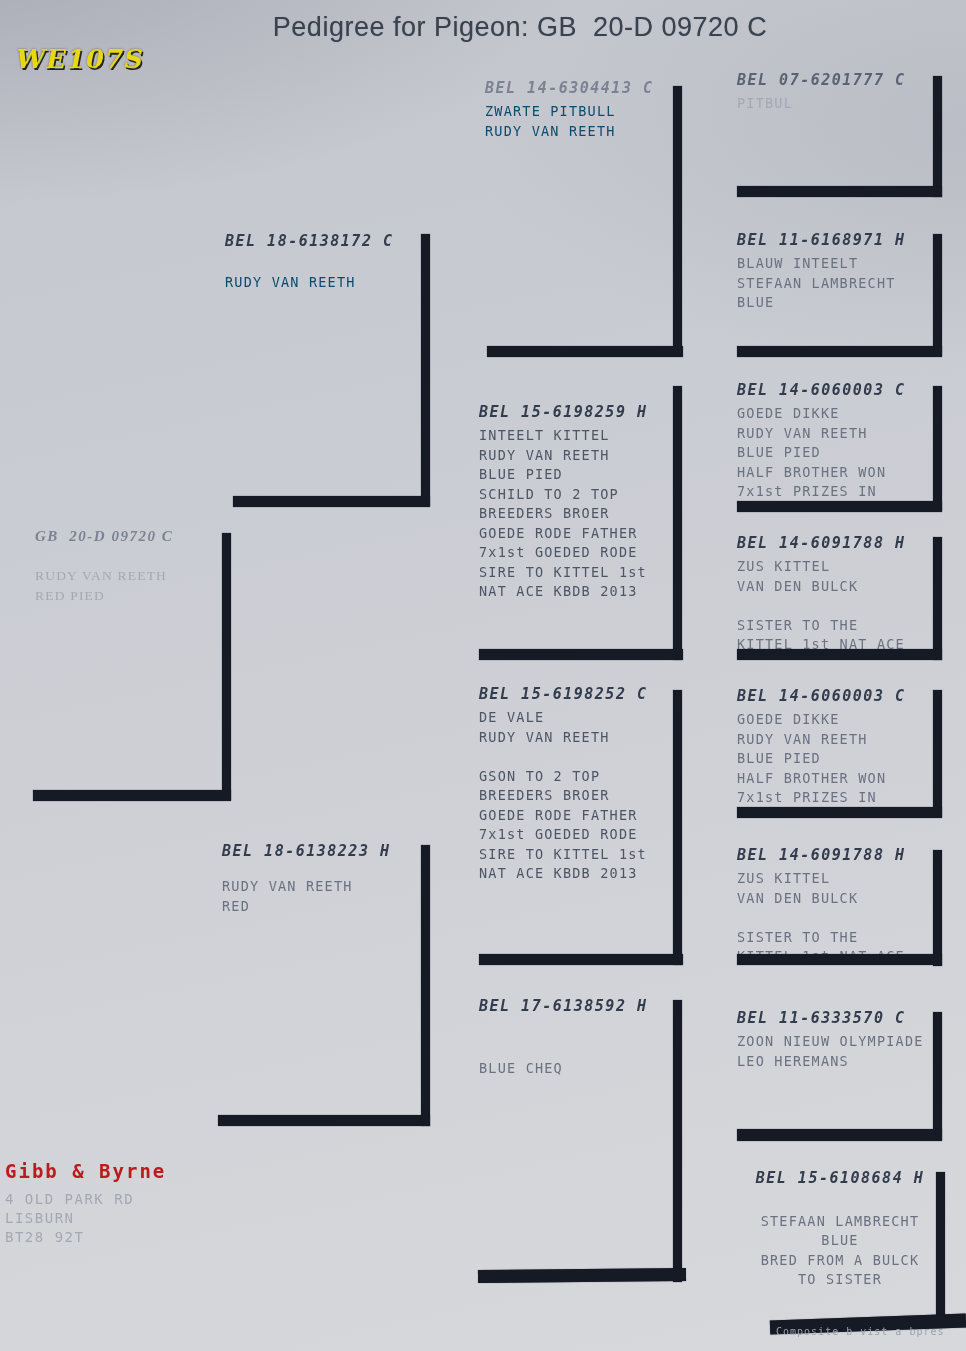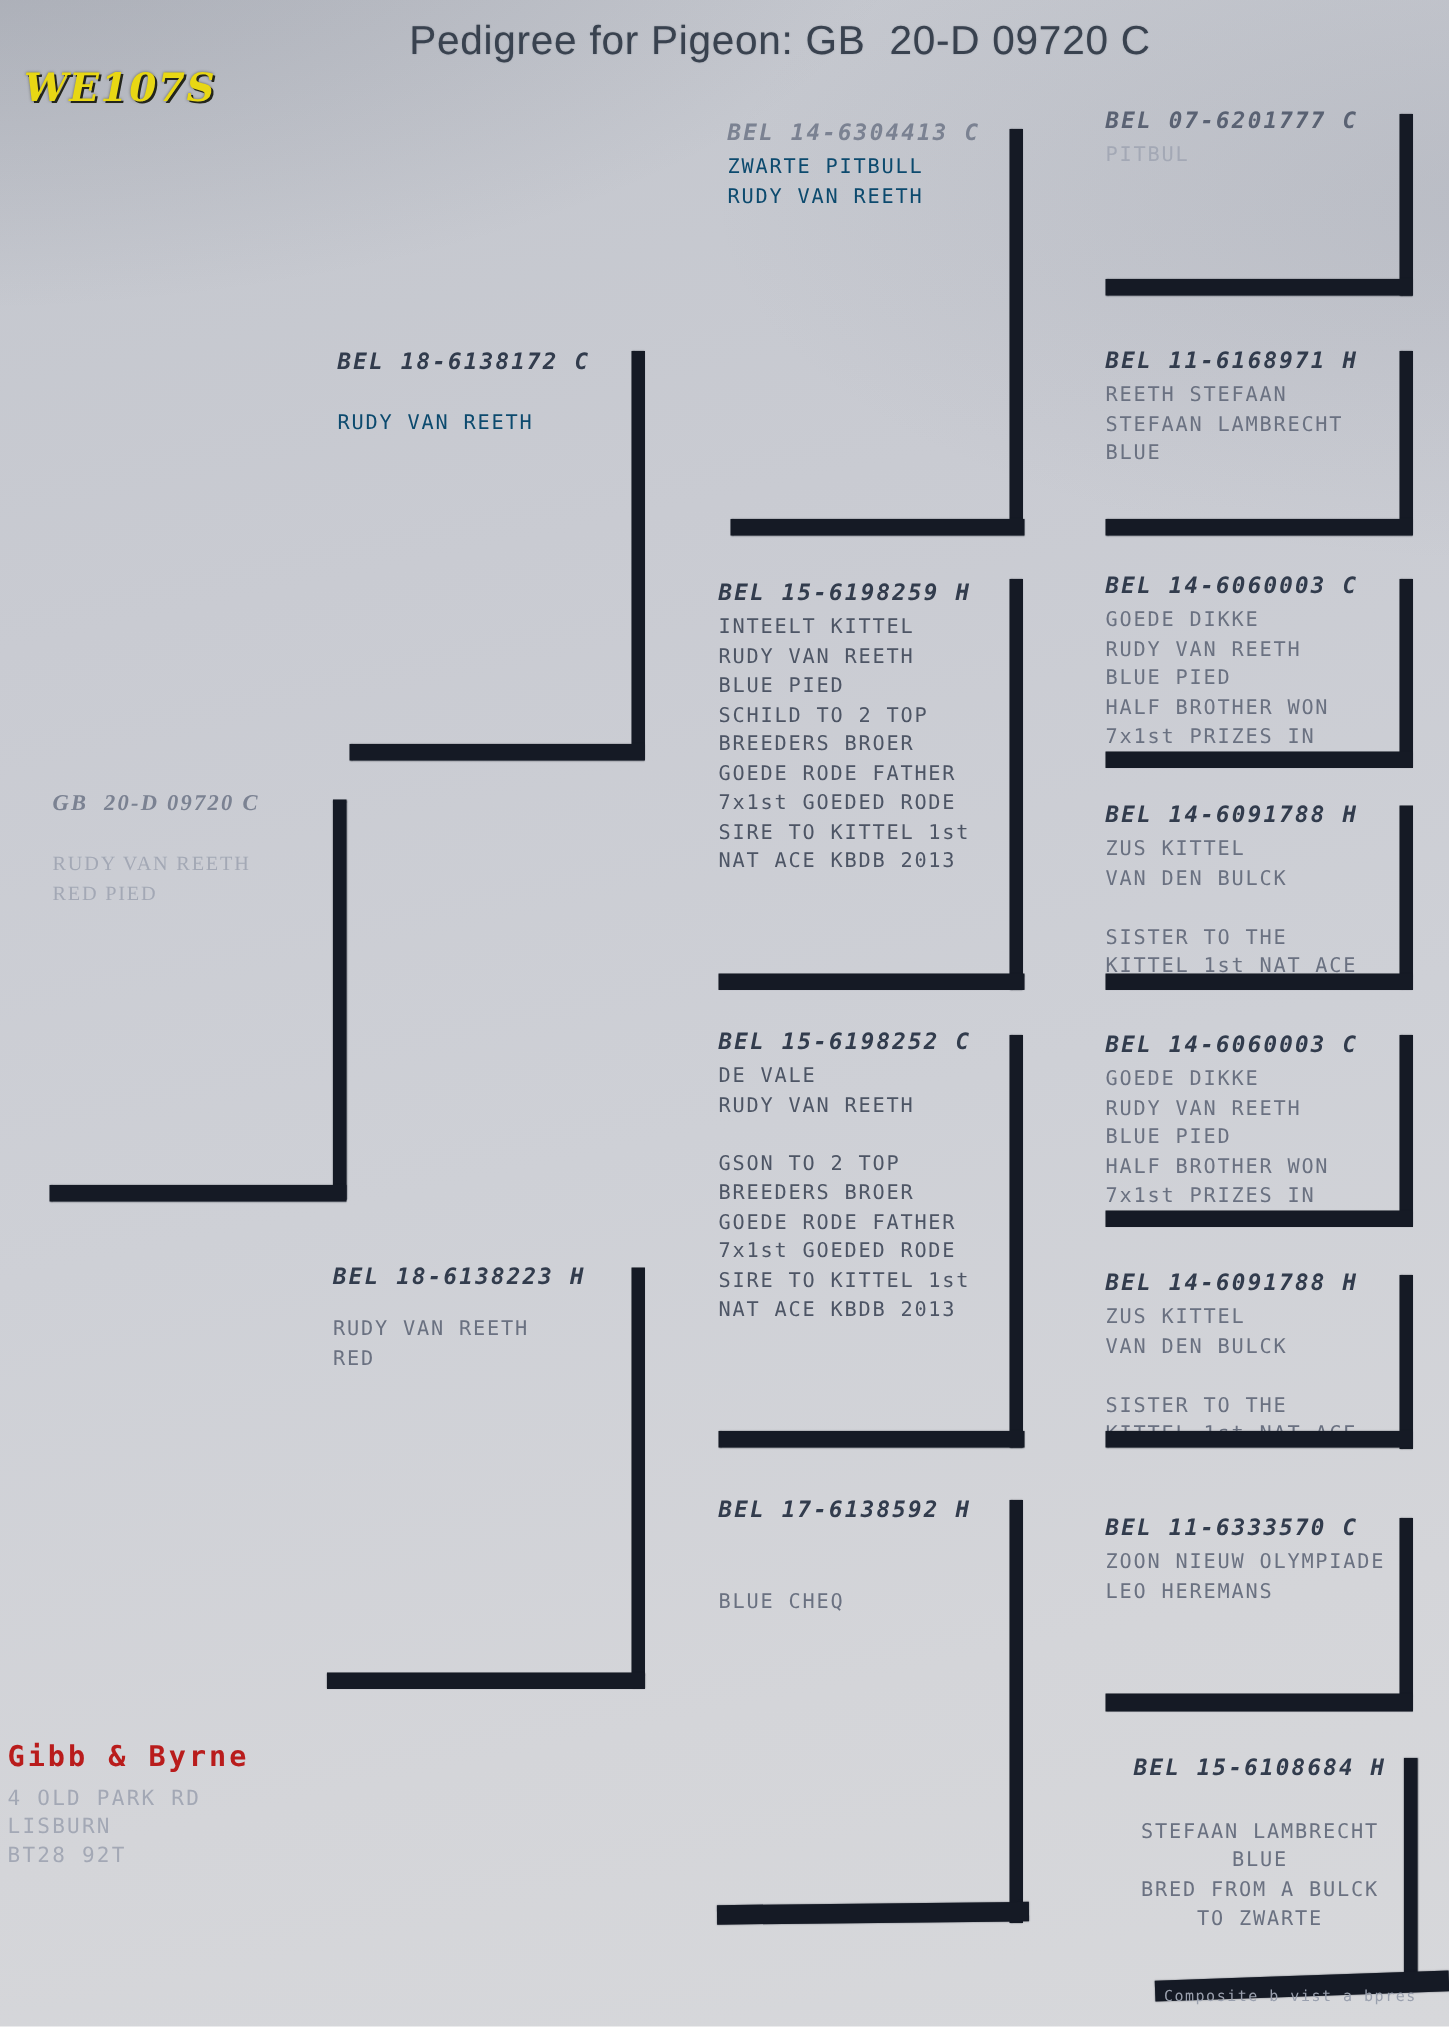--- a/index.html
+++ b/index.html
@@ -96,21 +96,21 @@
   <div class="node" style="left:485px;top:78px;width:190px;">
     <span class="ring ring-faint">BEL 14-6304413 C</span>
     <div class="body tone-faint">
         <div class="line">ZWARTE PITBULL</div>
         <div class="line">RUDY VAN REETH</div>
       </div>
   </div>
   <div class="vbar" style="left:673px;top:86px;height:270px;"></div>
   <div class="hbar" style="left:487px;top:346px;width:196px;"></div>
 
-  <div class="node" style="left:479px;top:385px;width:195px;">
+  <div class="node" style="left:479px;top:402px;width:195px;">
     <span class="ring">BEL 15-6198259 H</span>
     <div class="body">
         <div class="line">INTEELT KITTEL</div>
         <div class="line">RUDY VAN REETH</div>
         <div class="line">BLUE PIED</div>
         <div class="line">SCHILD TO 2 TOP</div>
         <div class="line">BREEDERS BROER</div>
         <div class="line">GOEDE RODE FATHER</div>
         <div class="line">7x1st GOEDED RODE</div>
         <div class="line">SIRE TO KITTEL 1st</div>
@@ -153,21 +153,21 @@
     <div class="body tone-ghost">
         <div class="line">PITBUL</div>
       </div>
   </div>
   <div class="vbar" style="left:933px;top:76px;height:121px;"></div>
   <div class="hbar" style="left:737px;top:186px;width:205px;"></div>
 
   <div class="node" style="left:737px;top:230px;width:195px;">
     <span class="ring">BEL 11-6168971 H</span>
     <div class="body tone-soft">
-        <div class="line">REETH STEFAAN</div>
+        <div class="line">BLAUW INTEELT</div>
         <div class="line">STEFAAN LAMBRECHT</div>
         <div class="line">BLUE</div>
       </div>
   </div>
   <div class="vbar" style="left:933px;top:234px;height:122px;"></div>
   <div class="hbar" style="left:737px;top:346px;width:205px;"></div>
 
   <div class="node" style="left:737px;top:380px;width:195px;">
     <span class="ring">BEL 14-6060003 C</span>
     <div class="body tone-soft">
@@ -230,21 +230,21 @@
   <div class="vbar" style="left:933px;top:1012px;height:128px;"></div>
   <div class="hbar" style="left:737px;top:1129px;width:205px;height:12px;"></div>
 
   <div class="node" style="left:740px;top:1168px;width:200px;text-align:center;">
     <span class="ring">BEL 15-6108684 H</span>
     <div class="body tone-soft">
         <div class="line"></div>
         <div class="line">STEFAAN LAMBRECHT</div>
         <div class="line">BLUE</div>
         <div class="line">BRED FROM A BULCK</div>
-        <div class="line">TO ZWARTE</div>
+        <div class="line">TO SISTER</div>
       </div>
   </div>
   <div class="vbar" style="left:936px;top:1172px;height:150px;"></div>
   <div class="hbar" style="left:770px;top:1317px;width:196px;height:14px;transform:rotate(-2deg);"></div>
 
   <div class="breeder-name">Gibb &amp; Byrne</div>
   <div class="breeder-addr">
       <div class="line">4 OLD PARK RD</div>
       <div class="line">LISBURN</div>
       <div class="line">BT28 92T</div>

